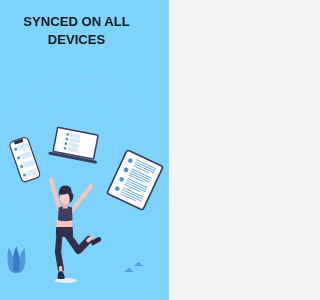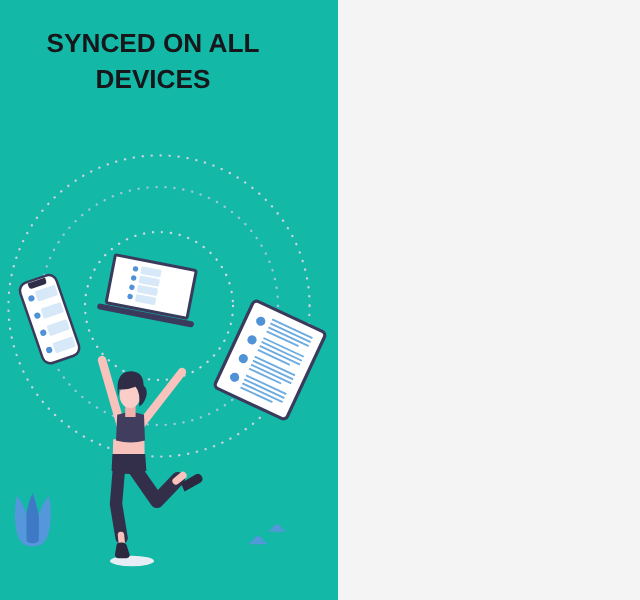--- a/index.html
+++ b/index.html
@@ -1,17 +1,17 @@
 <!DOCTYPE html>
 <html><head>
 <meta charset="utf-8">
 <style>
   html,body{margin:0;padding:0;}
   body{width:169px;height:300px;background:#f4f4f5;font-family:"Liberation Sans",sans-serif;overflow:hidden;}
-  .wrap{position:relative;width:169px;height:300px;background:#14b8a6;}
+  .wrap{position:relative;width:169px;height:300px;background:#7dd3fc;}
   .headline{position:absolute;left:-8px;top:12.5px;width:169px;text-align:center;
     font-weight:bold;font-size:13.1px;line-height:18.3px;color:#17171b;}
   svg.illo{position:absolute;left:0;top:0;width:169px;height:300px;display:block;}
 </style>
 </head>
 <body>
 
 <div class="wrap">
   <div class="headline">
     <div>SYNCED ON ALL</div>

